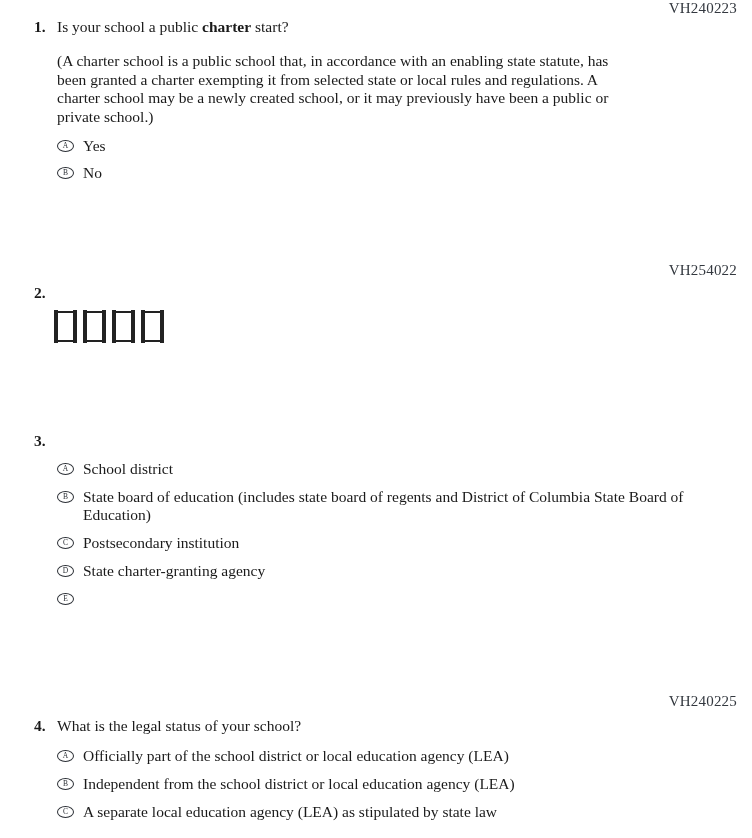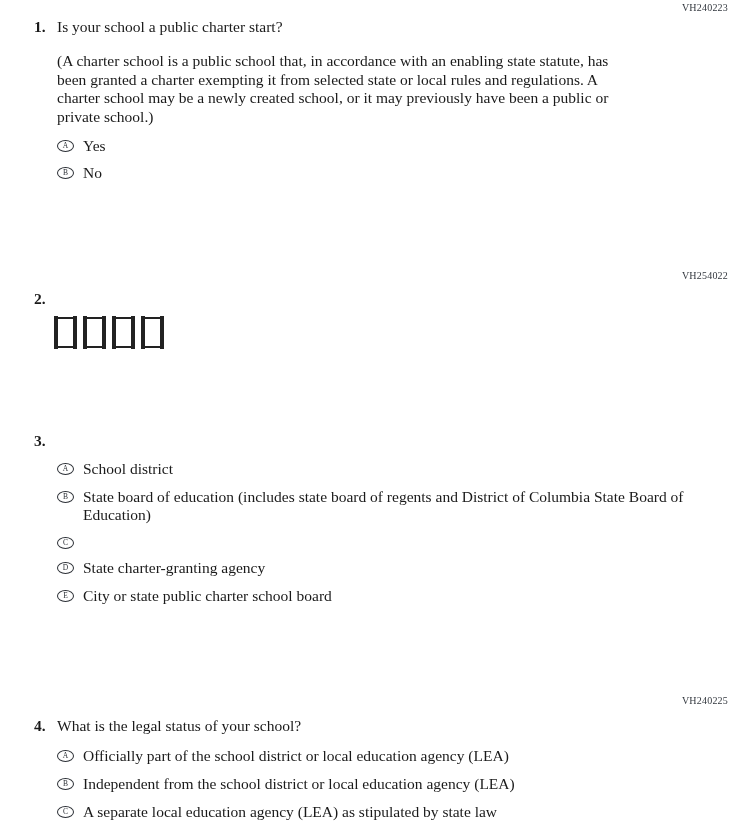--- a/index.html
+++ b/index.html
@@ -8,45 +8,45 @@
     width: 752px; height: 838px;
     font-family: "Liberation Serif", "DejaVu Serif", serif;
     color: #1a1a1a;
     position: relative;
     overflow: hidden;
   }
   .page { position: relative; width: 752px; height: 838px; background: #fff; }
 
   .block { position: absolute; left: 0; width: 100%; }
   .block-1 { top: 3px; }
-  .block-2 { top: 271px; }
+  .block-2 { top: 265px; }
   .block-3 { top: 421px; }
   .block-4 { top: 696px; }
 
   .code {
     text-align: right;
-    padding-right: 24px;
-    font-size: 10px;
+    padding-right: 15px;
+    font-size: 15px;
     line-height: 10px;
     color: #33383f;
     letter-spacing: 0.2px;
   }
 
   .q-row {
     display: flex;
     padding-left: 34px;
     font-size: 15.5px;
     line-height: 19px;
   }
   .block-1 .q-row { margin-top: 4px; }
   .block-2 .q-row { margin-top: 8px; }
   .block-3 .q-row { margin-top: 10px; }
   .block-4 .q-row { margin-top: 10px; }
   .q-num { font-weight: bold; flex: 0 0 23px; }
-  .q-text b { font-weight: normal; }
+  .q-text b { font-weight: bold; }
 
   .note {
     margin-left: 57px;
     margin-top: 16px;
     font-size: 15.5px;
     line-height: 18.5px;
     max-width: 560px;
   }
 
   .options { margin-top: 11px; }
@@ -153,32 +153,32 @@
       <div class="option">
         <span class="bubble">
             <span class="bubble-letter">B</span>
           </span>
         <span class="option-label">State board of education (includes state board of regents and District of Columbia State Board of Education)</span>
       </div>
       <div class="option">
         <span class="bubble">
             <span class="bubble-letter">C</span>
           </span>
+        <span class="option-label">Postsecondary institution</span>
       </div>
       <div class="option">
         <span class="bubble">
             <span class="bubble-letter">D</span>
           </span>
         <span class="option-label">State charter-granting agency</span>
       </div>
       <div class="option">
         <span class="bubble">
             <span class="bubble-letter">E</span>
           </span>
-        <span class="option-label">City or state public charter school board</span>
       </div>
     </div>
   </section>
 
   <section class="block block-4">
     <div class="code">VH240225</div>
     <div class="q-row">
       <span class="q-num">4.</span>
       <div class="q-text">What is the legal status of your school?</div>
     </div>

